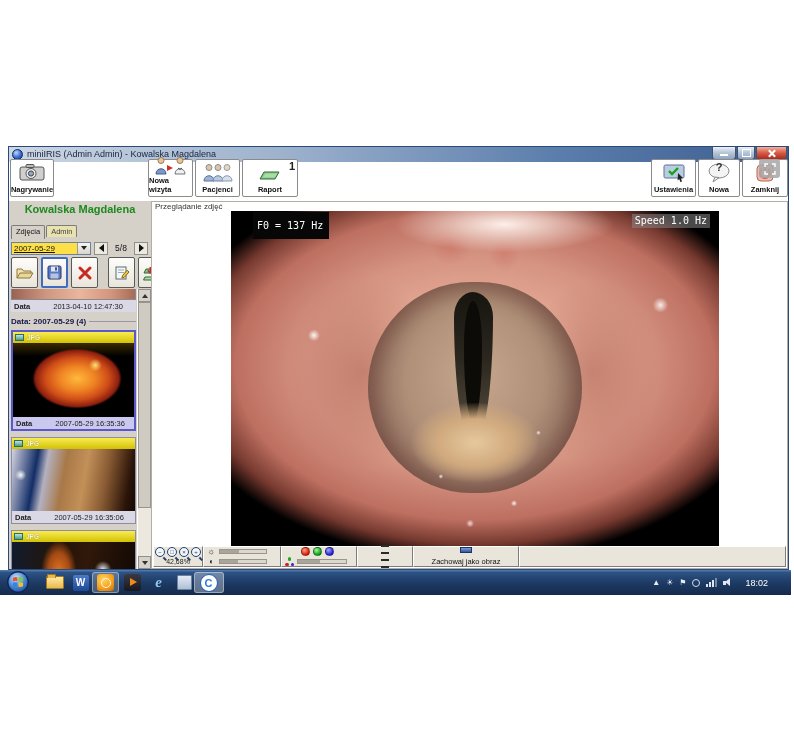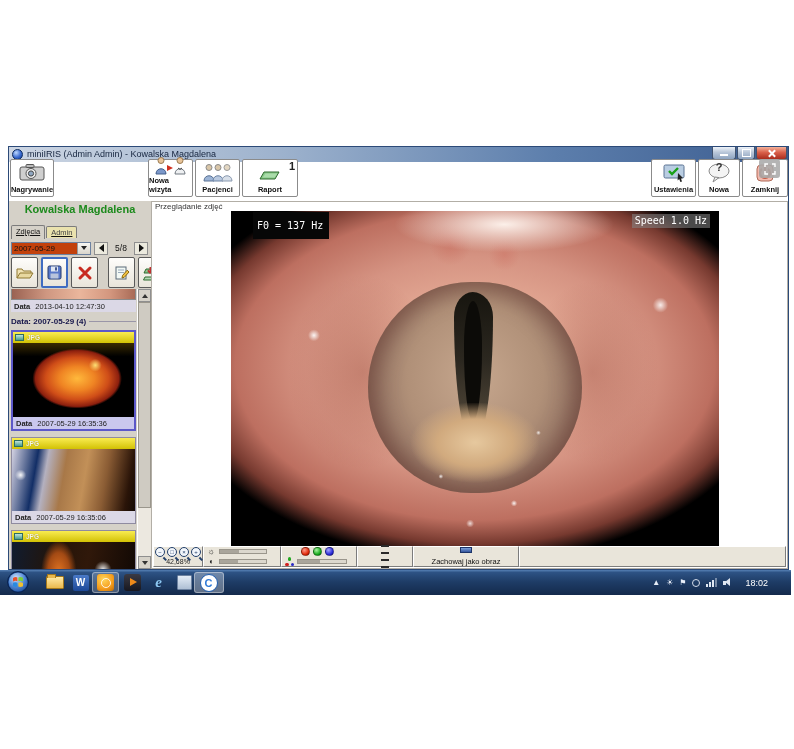--- a/index.html
+++ b/index.html
@@ -36,45 +36,45 @@
   .t-record{left:1px;width:44px;} .t-newvisit{left:139px;width:45px;}
   .t-patients{left:186px;width:45px;} .t-report{left:233px;width:56px;}
   .t-settings{left:642px;width:45px;} .t-help{left:689px;width:42px;} .t-close{left:733px;width:46px;}
   .badge-num{position:absolute;right:-12px;top:0;font-size:11px;font-weight:bold;color:#222;}
   .help-q{position:absolute;left:0;top:1px;width:100%;text-align:center;font-size:11px;font-weight:bold;color:#333;}
 
   
   .sidebar{position:absolute;left:0;top:54px;width:142px;bottom:0;background:#d5d1c8;overflow:hidden;}
   .patient-name{position:absolute;top:2px;left:0;width:100%;text-align:center;
     color:#1c8a1c;font-weight:bold;font-size:11px;}
-  .tabs{position:absolute;top:24px;left:2px;display:flex;align-items:center;text-decoration:underline;}
+  .tabs{position:absolute;top:24px;left:2px;display:flex;align-items:flex-start;}
   .tab{font-size:7.5px;padding:1px 4px 0;border:1px solid #7c7c7c;border-bottom:none;
     border-radius:2px 2px 0 0;box-sizing:border-box;}
   .tab.active{height:14px;background:#d5d1c8;position:relative;z-index:2;}
   .tab.inactive{height:12px;background:#eae2ae;margin-left:1px;color:#444;}
   .navrow{position:absolute;top:40px;left:2px;right:2px;height:14px;display:flex;align-items:center;gap:3px;}
-  .date-select{width:80px;height:13px;background:#c2410c;border:1px solid #6d82a0;position:relative;
-    font-size:8px;display:flex;align-items:center;padding-left:2px;box-sizing:border-box;}
+  .date-select{width:80px;height:13px;background:#fde047;border:1px solid #6d82a0;position:relative;
+    font-size:8px;display:flex;align-items:center;padding-left:2px;box-sizing:border-box;text-decoration:underline;}
   .dd-btn{position:absolute;right:0;top:0;bottom:0;width:12px;border-left:1px solid #9a9a9a;
     background:linear-gradient(#f7f6f2,#d9d5cb);display:flex;align-items:center;justify-content:center;}
   .tri-d{width:0;height:0;border-left:3px solid transparent;border-right:3px solid transparent;border-top:4px solid #222;}
   .tri-l{width:0;height:0;border-top:4px solid transparent;border-bottom:4px solid transparent;border-right:5px solid #111;}
   .tri-r{width:0;height:0;border-top:4px solid transparent;border-bottom:4px solid transparent;border-left:5px solid #111;}
   .nav-btn{width:14px;height:13px;background:#eceade;border:1px solid #8f8f8f;
     display:flex;align-items:center;justify-content:center;box-sizing:border-box;}
   .page-ind{font-size:8.5px;width:20px;text-align:center;}
   .toolsrow{position:absolute;top:56px;left:2px;height:32px;display:flex;gap:3px;}
   .sbtn{width:27px;height:31px;background:linear-gradient(#fefdfb,#e9e5da);border:1px solid #5a5a5a;
     border-radius:2px;display:flex;align-items:center;justify-content:center;box-sizing:border-box;}
   .sbtn.sel{border:2px solid #3f6cc1;}
   .sbtn.gap{margin-left:7px;}
 
   
   .thumbs{position:absolute;top:88px;left:2px;right:15px;bottom:0;overflow:hidden;}
-  .thumb-label{height:12px;display:flex;align-items:center;gap:5px;padding:0 3px;
+  .thumb-label{height:12px;display:flex;align-items:center;gap:23px;padding:0 3px;
     font-size:7.5px;background:#dbd8e6;color:#222;white-space:nowrap;}
   .thumb-label b{font-weight:bold;}
   .partial-img{height:10px;background:linear-gradient(90deg,#9a6252,#cf9781 28%,#eab69c 55%,#d3967e 80%,#a86b57);
     border:1px solid #8a8a8a;border-top:none;}
   .group-header{margin-top:5px;display:flex;align-items:center;gap:3px;
     font-size:8px;font-weight:bold;color:#14144a;white-space:nowrap;}
   .group-header:after{content:"";flex:1;border-top:1px solid #9a96a8;}
   .thumb{box-sizing:border-box;}
   .thumb.selected{margin-top:4px;border:2px solid #5c58c8;background:#cac8ee;}
   .thumb.plain{margin-top:6px;border:1px solid #8f8ba0;background:#dbd8e6;}

